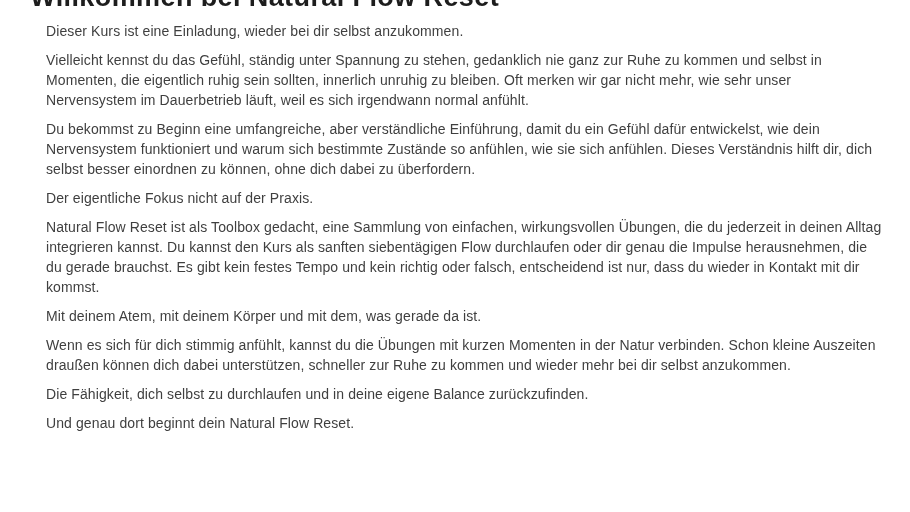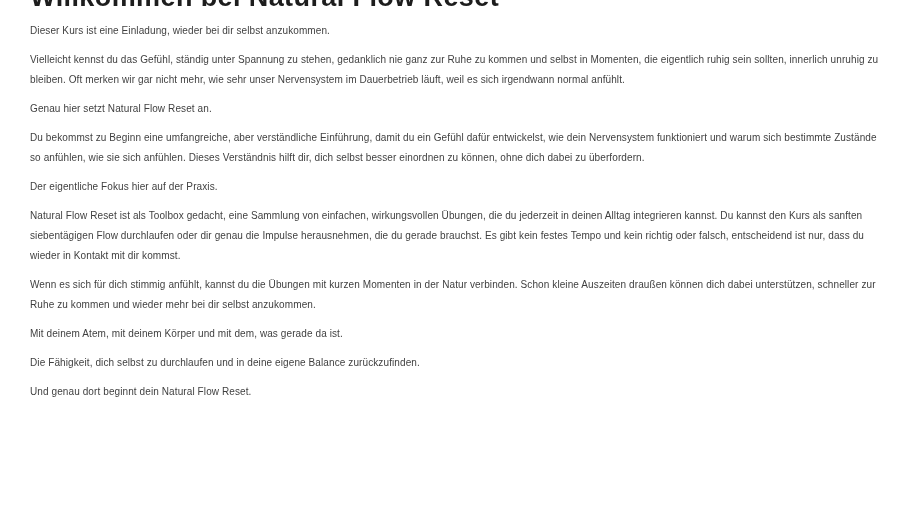--- a/index.html
+++ b/index.html
@@ -21,41 +21,40 @@
     font-size: 27px;
     line-height: 27px;
     font-weight: 700;
     letter-spacing: 0.4px;
     color: #1d1d1d;
     margin: -16px 0 0 0;
     white-space: nowrap;
   }
   .content p {
     font-family: "Liberation Sans", sans-serif;
-    font-size: 10px;
+    font-size: 14px;
     line-height: 20px;
     letter-spacing: 0.1px;
     color: #3f3f3f;
-    margin: 0 0 9px 0;
+    margin: 0 0 9px 16px;
     max-width: 852px;
   }
   .content p:first-child {
     margin-top: 10px;
   }
 </style>
 </head>
 <body>
 
 <main class="page">
   <h1 class="page-title">Willkommen bei Natural Flow Reset</h1>
   <section class="content">
     <p>Dieser Kurs ist eine Einladung, wieder bei dir selbst anzukommen.</p>
     <p>Vielleicht kennst du das Gefühl, ständig unter Spannung zu stehen, gedanklich nie ganz zur Ruhe zu kommen und selbst in Momenten, die eigentlich ruhig sein sollten, innerlich unruhig zu bleiben. Oft merken wir gar nicht mehr, wie sehr unser Nervensystem im Dauerbetrieb läuft, weil es sich irgendwann normal anfühlt.</p>
-    <p>Genau hier setzt Natural Flow Reset an.</p>
     <p>Du bekommst zu Beginn eine umfangreiche, aber verständliche Einführung, damit du ein Gefühl dafür entwickelst, wie dein Nervensystem funktioniert und warum sich bestimmte Zustände so anfühlen, wie sie sich anfühlen. Dieses Verständnis hilft dir, dich selbst besser einordnen zu können, ohne dich dabei zu überfordern.</p>
-    <p>Der eigentliche Fokus hier auf der Praxis.</p>
+    <p>Der eigentliche Fokus nicht auf der Praxis.</p>
     <p>Natural Flow Reset ist als Toolbox gedacht, eine Sammlung von einfachen, wirkungsvollen Übungen, die du jederzeit in deinen Alltag integrieren kannst. Du kannst den Kurs als sanften siebentägigen Flow durchlaufen oder dir genau die Impulse herausnehmen, die du gerade brauchst. Es gibt kein festes Tempo und kein richtig oder falsch, entscheidend ist nur, dass du wieder in Kontakt mit dir kommst.</p>
+    <p>Mit deinem Atem, mit deinem Körper und mit dem, was gerade da ist.</p>
     <p>Wenn es sich für dich stimmig anfühlt, kannst du die Übungen mit kurzen Momenten in der Natur verbinden. Schon kleine Auszeiten draußen können dich dabei unterstützen, schneller zur Ruhe zu kommen und wieder mehr bei dir selbst anzukommen.</p>
-    <p>Mit deinem Atem, mit deinem Körper und mit dem, was gerade da ist.</p>
     <p>Die Fähigkeit, dich selbst zu durchlaufen und in deine eigene Balance zurückzufinden.</p>
     <p>Und genau dort beginnt dein Natural Flow Reset.</p>
   </section>
 </main>
 
 </body></html>

